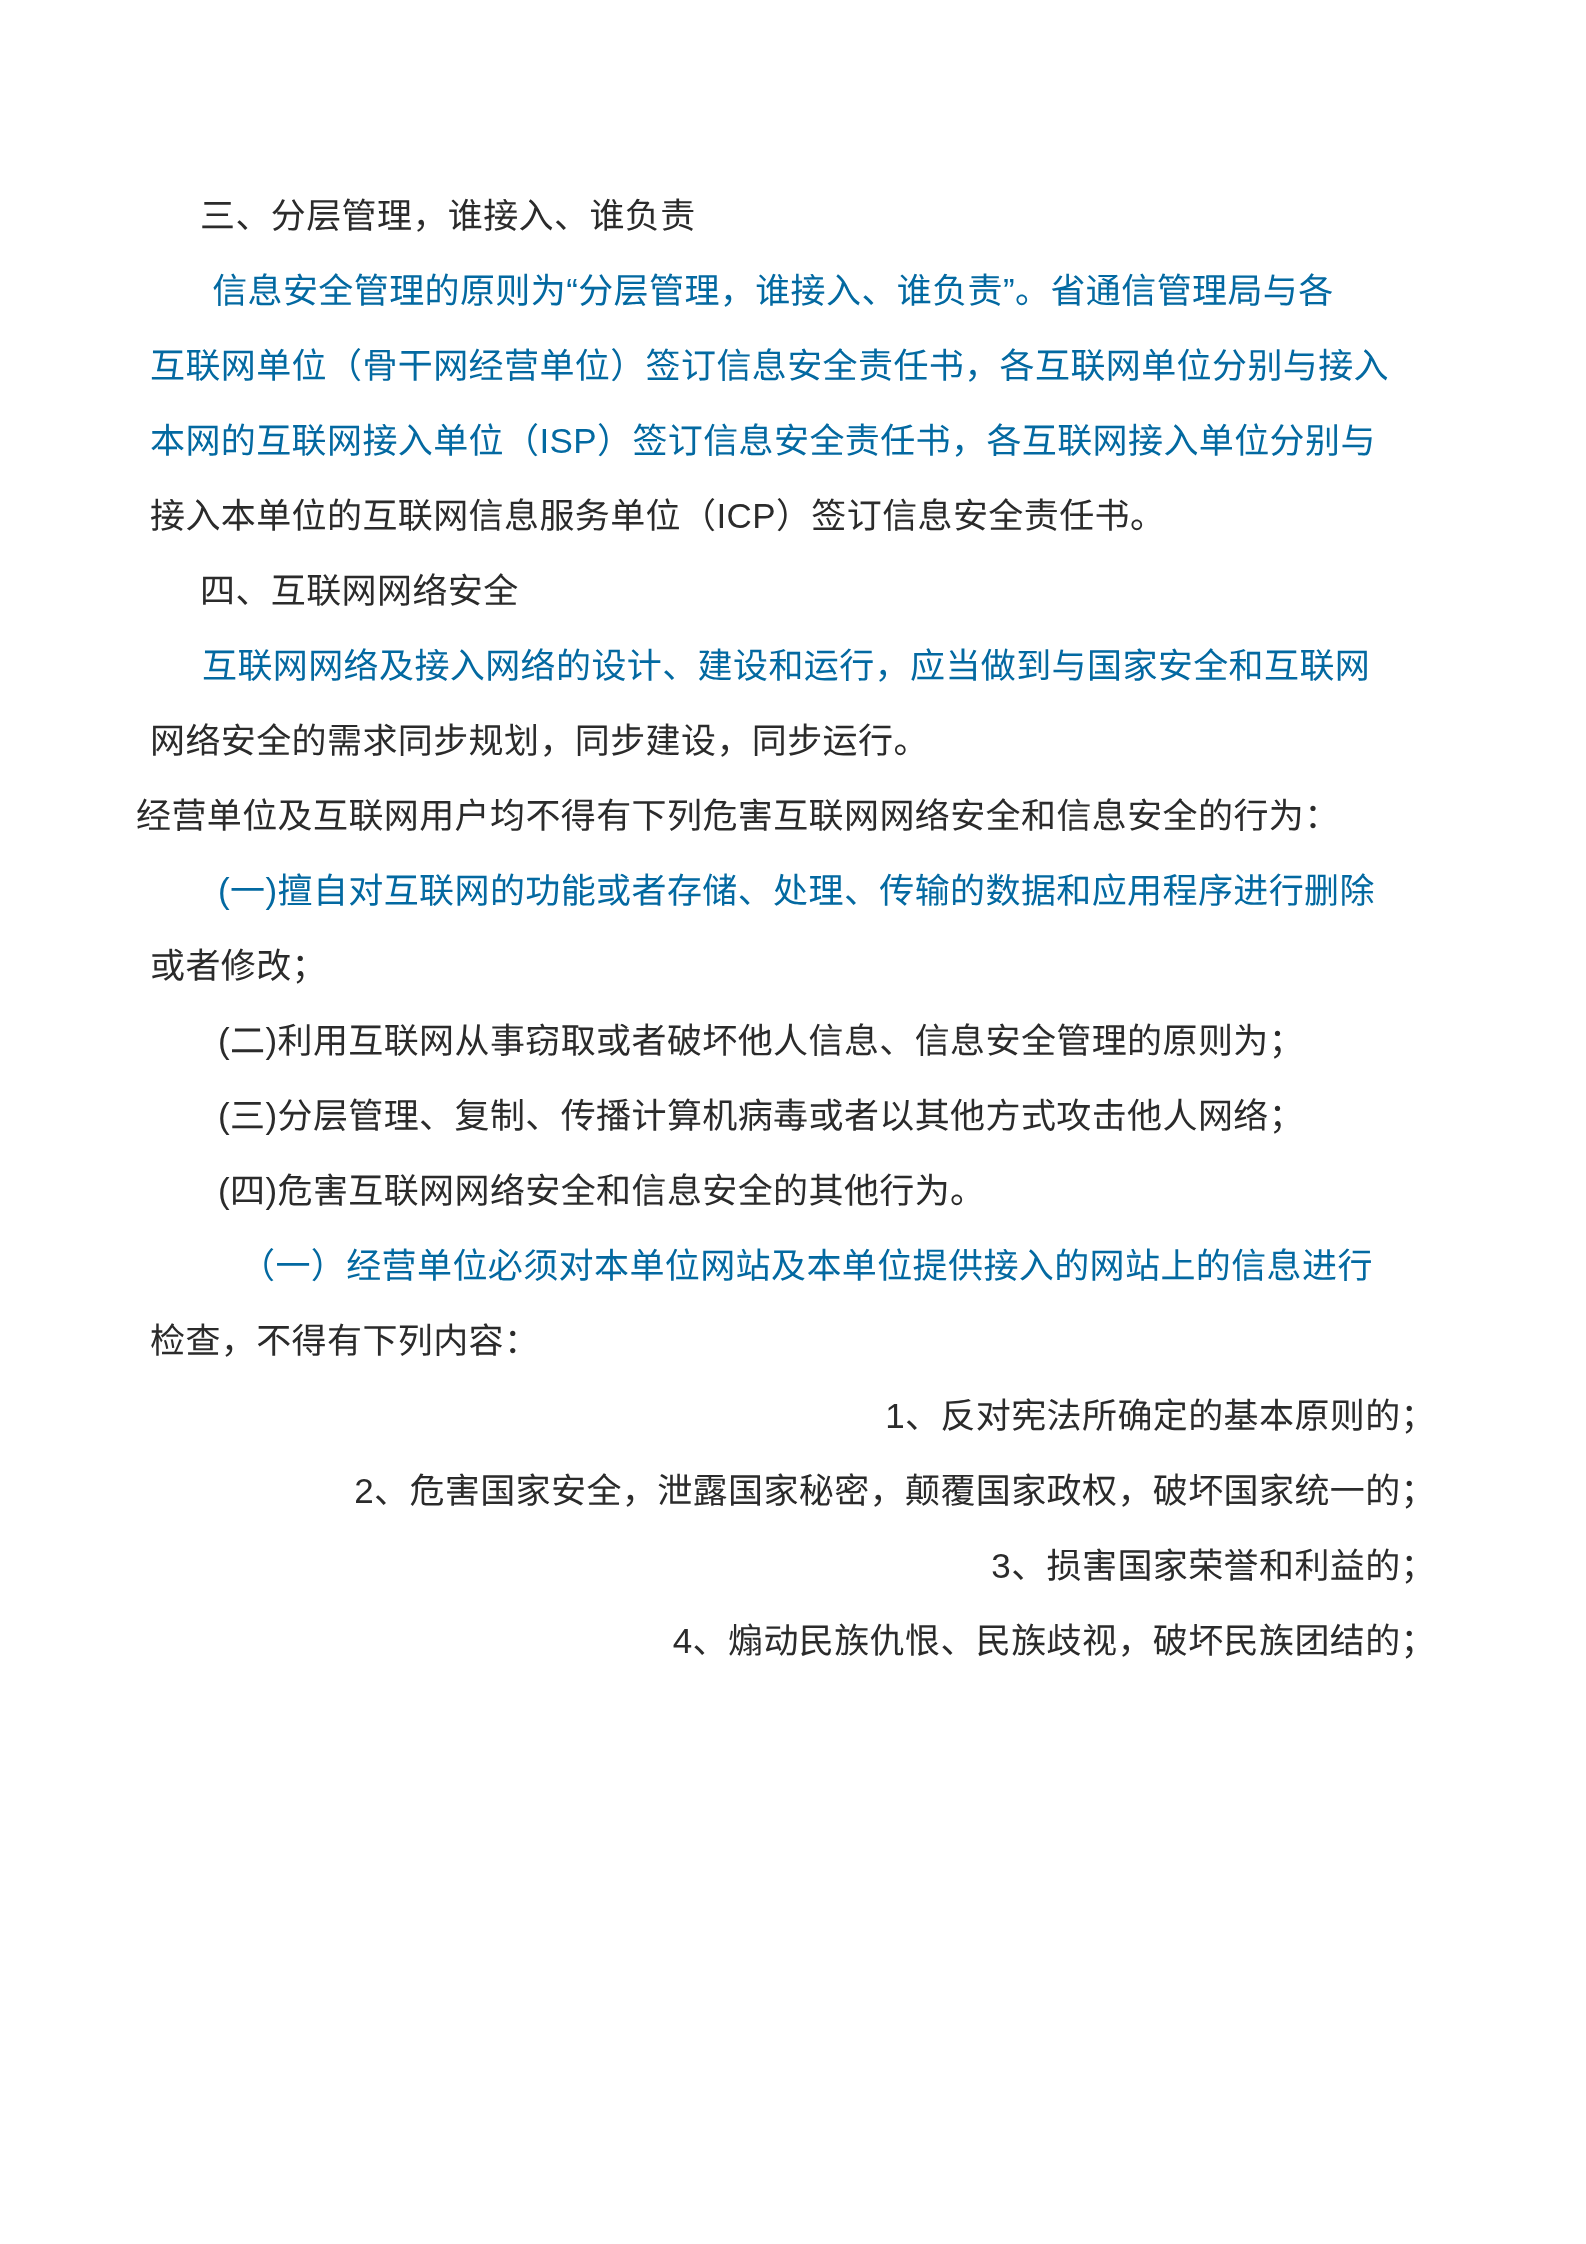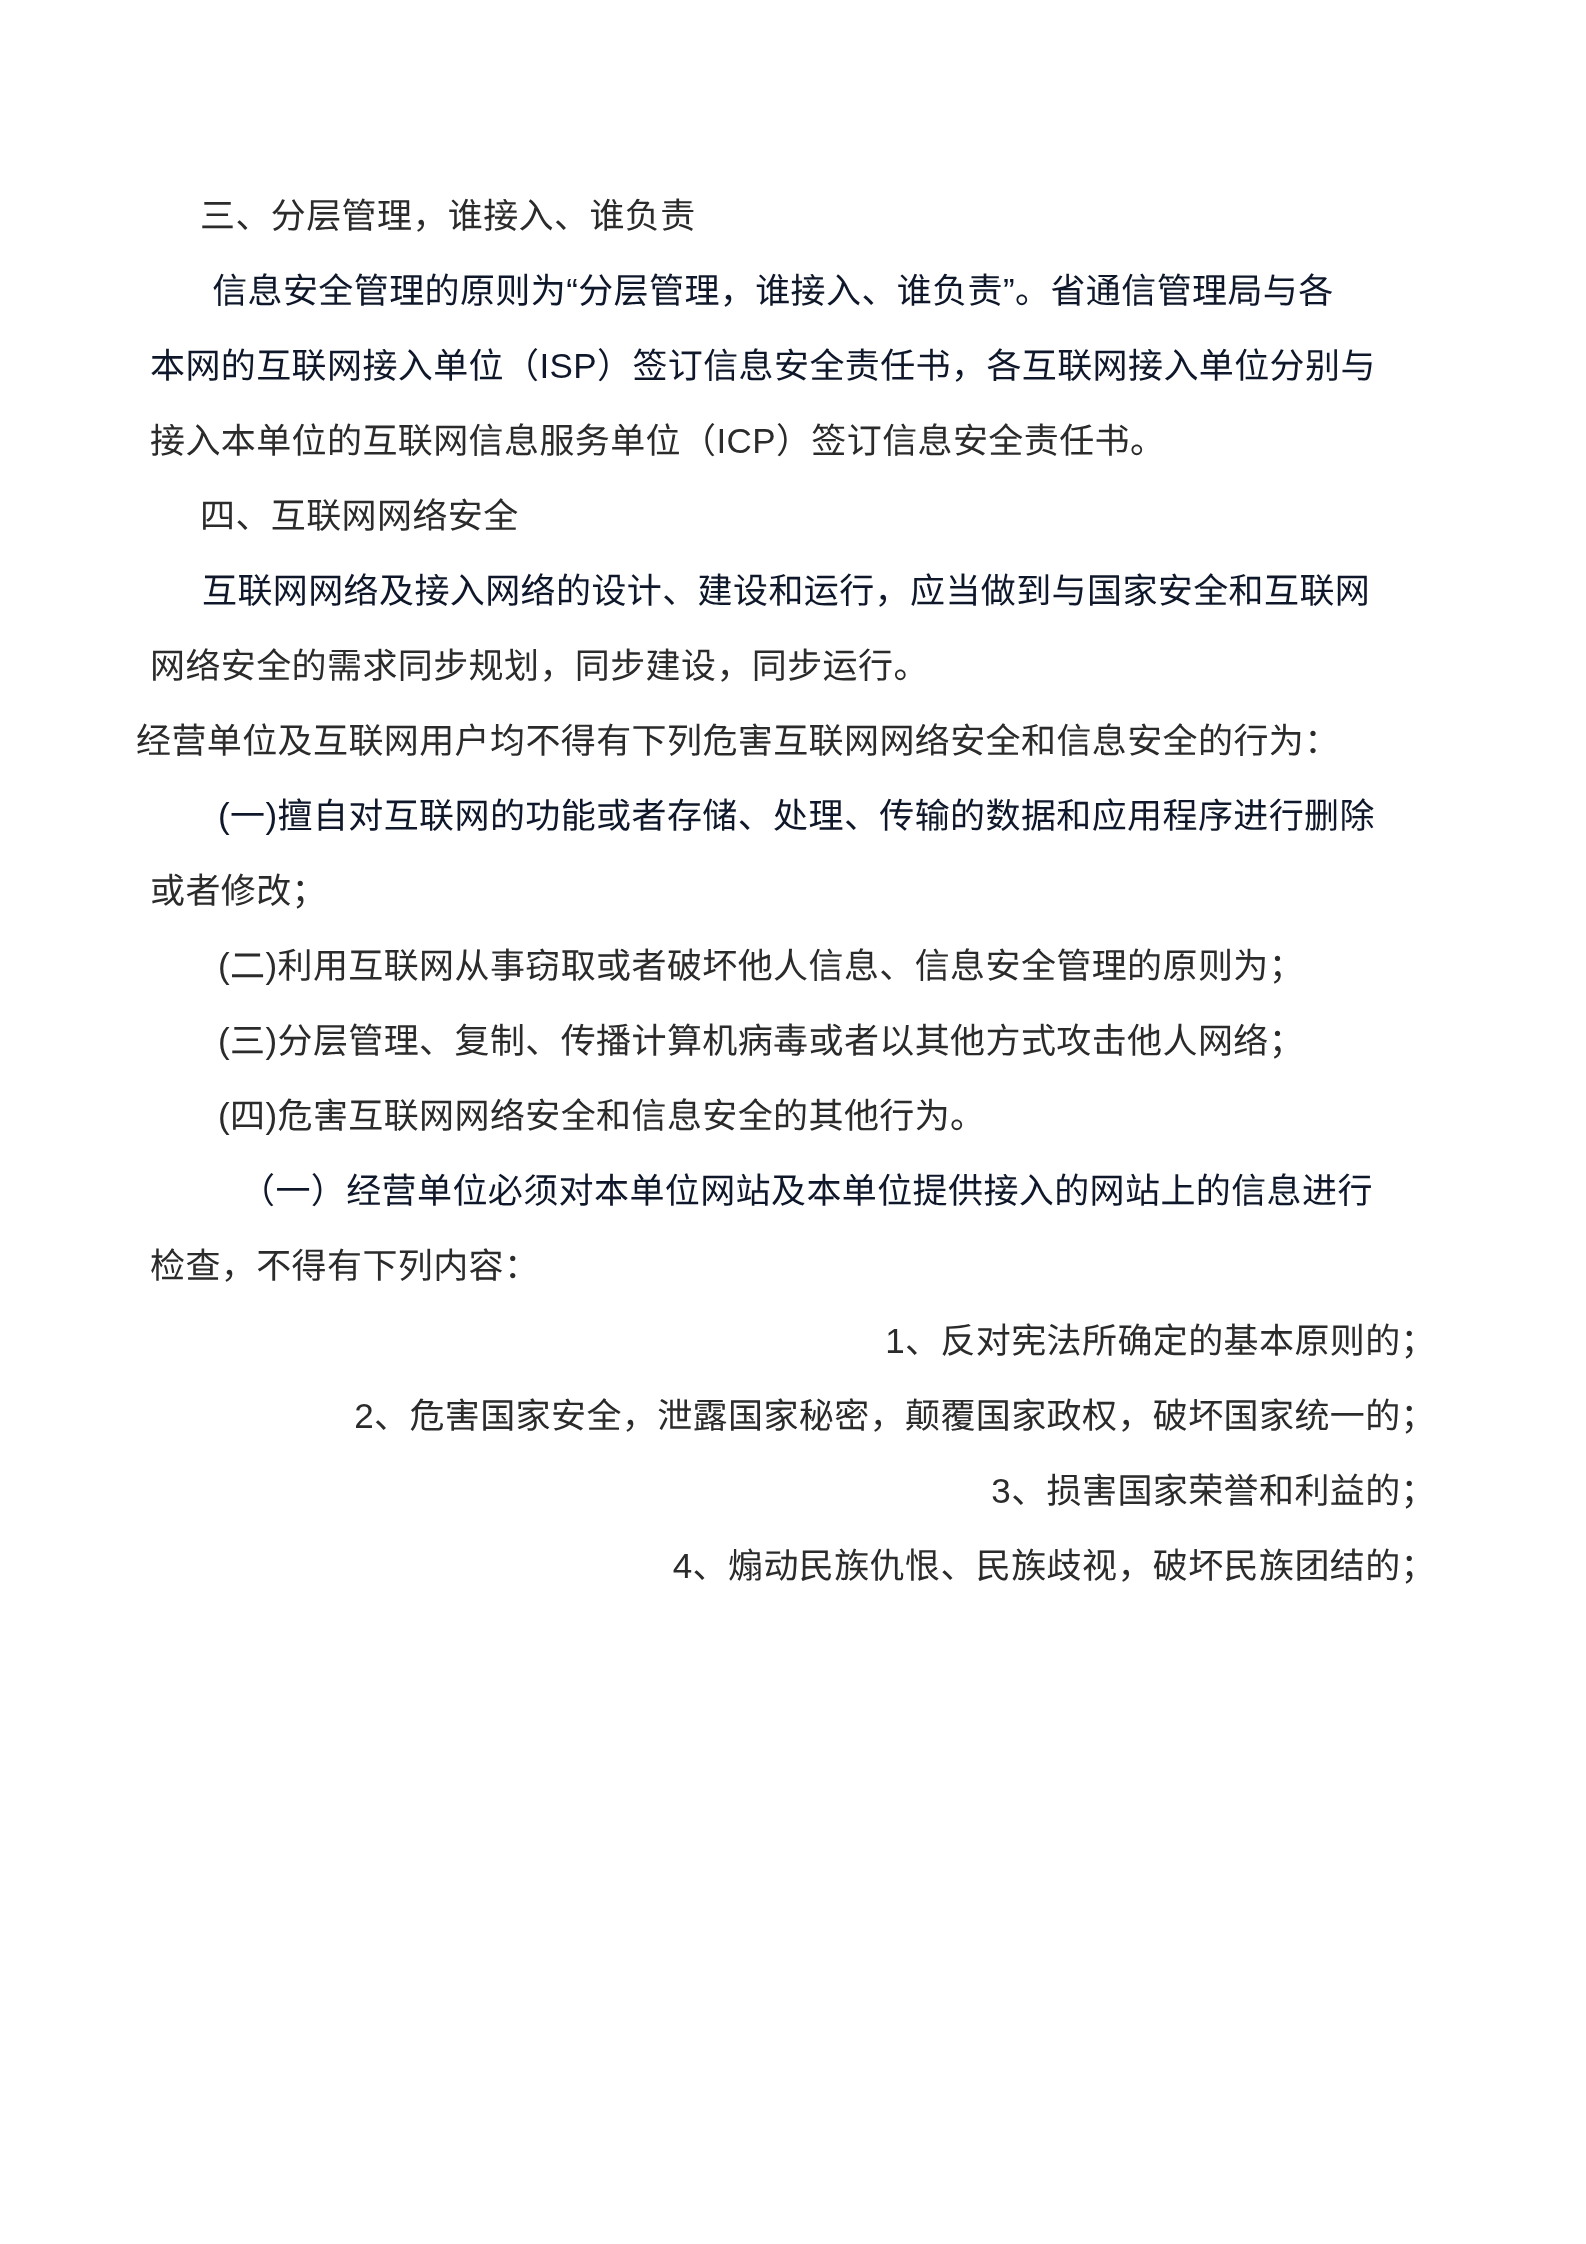--- a/index.html
+++ b/index.html
@@ -26,21 +26,21 @@
   .doc-body {
     width: 1286px;
   }
   
   .para {
     font-size: 35px;
     line-height: 75px;
     letter-spacing: 0.4px;
     text-align: justify;
     text-justify: inter-ideograph;
-    color: #0f172a;
+    color: #0369a1;
     margin: 0;
     white-space: pre-wrap;
     word-break: break-all;
   }
   
   .heading {
     font-size: 35px;
     line-height: 75px;
     letter-spacing: 0.4px;
     color: #2b2b2b;
@@ -60,20 +60,21 @@
 </head>
 <body>
 
 <div class="page">
   <div class="doc-body">
 
     <p class="heading ind-1">三、分层管理，谁接入、谁负责</p>
 
     <p class="para ind-2"> 信息安全管理的原则为“分层管理，谁接入、谁负责”。省通信管理局与各</p>
 
+    <p class="para ind-3">互联网单位（骨干网经营单位）签订信息安全责任书，各互联网单位分别与接入</p>
 
     <p class="para ind-3">本网的互联网接入单位（ISP）签订信息安全责任书，各互联网接入单位分别与</p>
 
     <p class="heading ind-3">接入本单位的互联网信息服务单位（ICP）签订信息安全责任书。</p>
 
     <p class="heading ind-1">四、互联网网络安全</p>
 
     <p class="para ind-2">互联网网络及接入网络的设计、建设和运行，应当做到与国家安全和互联网</p>
 
     <p class="heading ind-3">网络安全的需求同步规划，同步建设，同步运行。</p>

